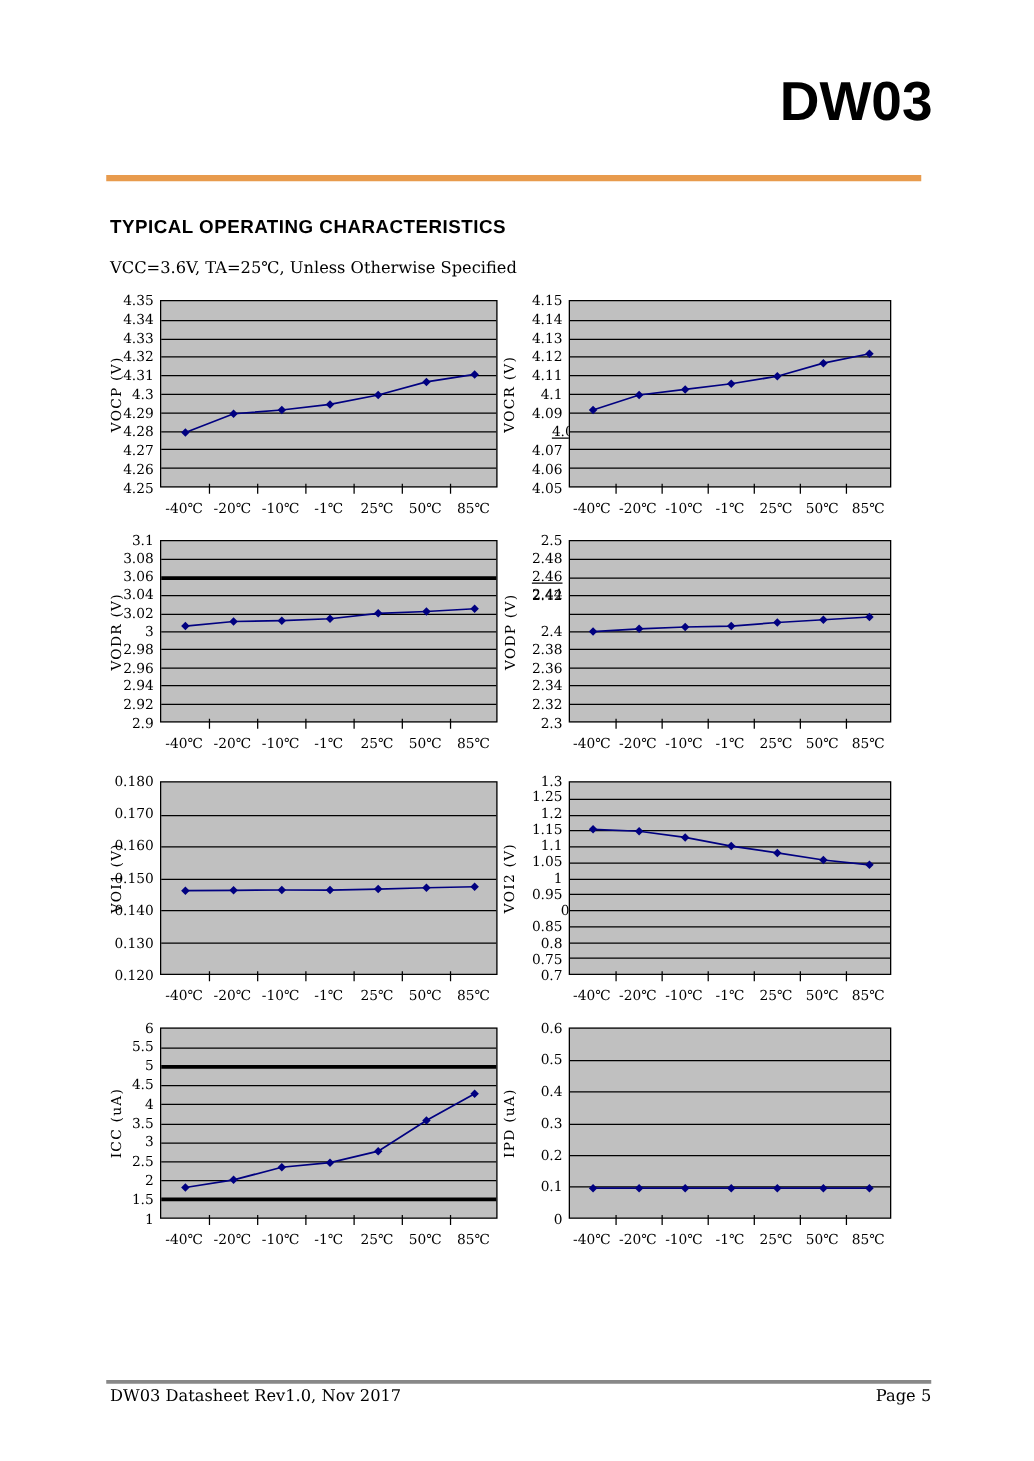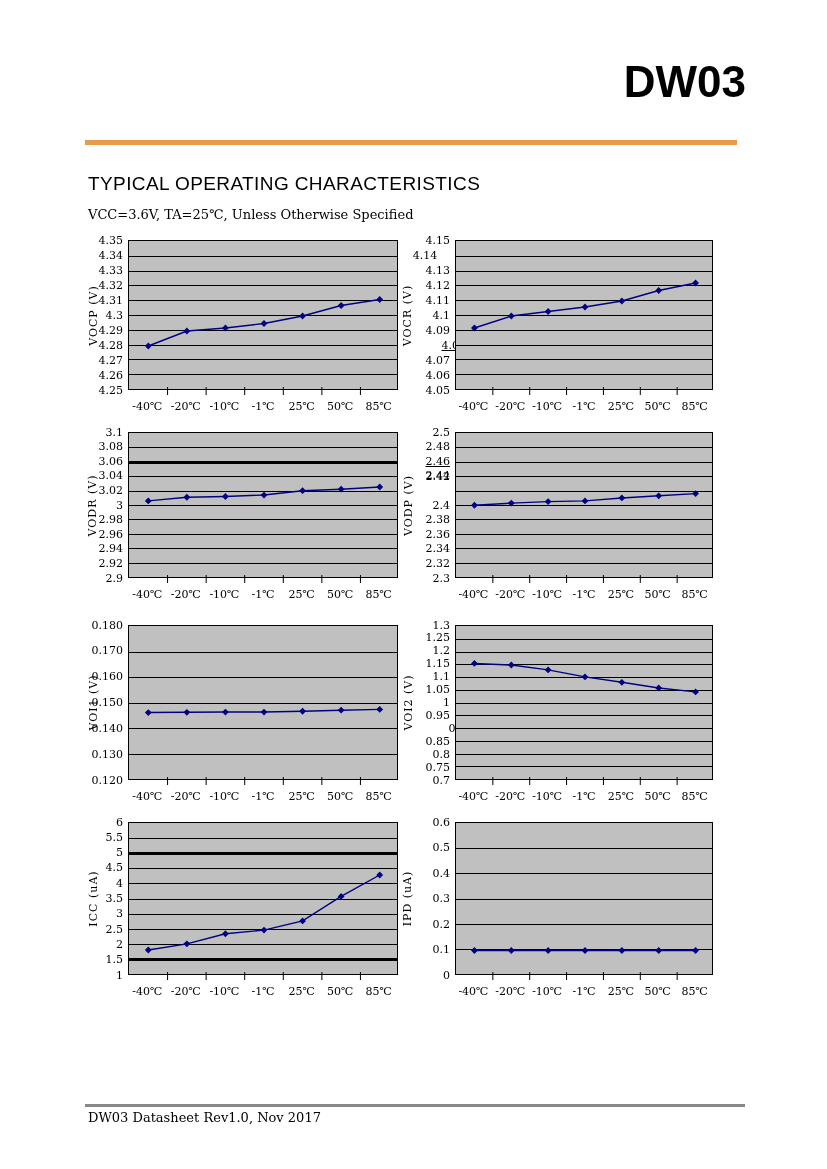--- a/index.html
+++ b/index.html
@@ -5,22 +5,22 @@
   html,body{margin:0;padding:0;background:#fff;}
   .page{position:relative;width:827px;height:1169px;background:#ffffff;overflow:hidden;
         font-family:"DejaVu Serif","Liberation Serif",serif;color:#000;}
   .product-title{position:absolute;top:60px;left:85px;width:661px;text-align:right;
         font-family:"Liberation Sans","DejaVu Sans",sans-serif;font-weight:bold;
         font-size:44px;letter-spacing:0px;line-height:1.0;}
   .doc-subtitle{position:absolute;top:112px;left:85px;width:650px;text-align:right;
         font-family:"Liberation Serif","DejaVu Serif",serif;font-weight:bold;font-size:19px;}
   .accent-rule{position:absolute;top:140px;left:85px;width:652px;height:5px;}
   .section-title{position:absolute;top:173px;left:88px;
-        font-family:"Liberation Sans","DejaVu Sans",sans-serif;font-weight:normal;
-        font-size:19px;letter-spacing:0.4px;}
+        font-family:"Liberation Sans","DejaVu Sans",sans-serif;font-weight:bold;
+        font-size:15px;letter-spacing:0.4px;}
   .condition{position:absolute;top:207px;left:88px;font-size:13px;}
   .charts-grid{position:absolute;top:0;left:0;width:827px;height:1169px;}
   .chart{position:absolute;}
   .ylabel{position:absolute;display:flex;align-items:center;justify-content:center;
         width:16px;font-size:11px;letter-spacing:1px;}
   .ylabel span{transform:rotate(-90deg);white-space:nowrap;}
   .ytick{position:absolute;font-size:11px;text-align:right;line-height:11px;white-space:nowrap;}
   .plot{position:absolute;background:#C0C0C0;border:1px solid #000;box-sizing:border-box;overflow:visible;}
   .gridline{position:absolute;left:0;right:0;background:#000;}
   .plot svg{position:absolute;left:0;top:0;overflow:visible;}
@@ -86,21 +86,21 @@
         <div class="xtick" style="left: 178px; top: 160px;">-1℃</div>
         <div class="xtick" style="left: 216.571px; top: 160px;">25℃</div>
         <div class="xtick" style="left: 255.143px; top: 160px;">50℃</div>
         <div class="xtick" style="left: 293.714px; top: 160px;">85℃</div>
       </div>
       <div class="chart" style="left: 400px; top: 240px; width: 319px; height: 190px;">
         <div class="ylabel" style="left: 0px; top: 0px; height: 150px;">
           <span>VOCR (V)</span>
         </div>
         <div class="ytick" style="left: 0px; width: 50px; top: -5.5px;">4.15</div>
-        <div class="ytick" style="left: 0px; width: 50px; top: 9.5px; text-align: center;">4.14</div>
+        <div class="ytick" style="left: 0px; width: 50px; top: 9.5px;">4.14</div>
         <div class="ytick" style="left: 0px; width: 50px; top: 24.5px;">4.13</div>
         <div class="ytick" style="left: 0px; width: 50px; top: 39.5px;">4.12</div>
         <div class="ytick" style="left: 0px; width: 50px; top: 54.5px;">4.11</div>
         <div class="ytick" style="left: 0px; width: 50px; top: 69.5px;">4.1</div>
         <div class="ytick" style="left: 0px; width: 50px; top: 84.5px;">4.09</div>
         <div class="ytick" style="left: 16px; width: 50px; top: 99.5px; text-decoration: underline;">4.08</div>
         <div class="ytick" style="left: 0px; width: 50px; top: 114.5px;">4.07</div>
         <div class="ytick" style="left: 0px; width: 50px; top: 129.5px;">4.06</div>
         <div class="ytick" style="left: 0px; width: 50px; top: 144.5px;">4.05</div>
         <div class="plot" style="left: 55px; top: 0px; width: 258px; height: 150px; background: rgb(192, 192, 192);">
@@ -422,13 +422,14 @@
         <div class="xtick" style="left: 110.286px; top: 163px;">-20℃</div>
         <div class="xtick" style="left: 147.143px; top: 163px;">-10℃</div>
         <div class="xtick" style="left: 184px; top: 163px;">-1℃</div>
         <div class="xtick" style="left: 220.857px; top: 163px;">25℃</div>
         <div class="xtick" style="left: 257.714px; top: 163px;">50℃</div>
         <div class="xtick" style="left: 294.571px; top: 163px;">85℃</div>
       </div>
     </div>
   <div class="footer-rule"></div>
   <div class="footer-left">DW03 Datasheet Rev1.0, Nov 2017</div>
+  <div class="footer-right">Page 5</div>
 </div>
 
 </body></html>

